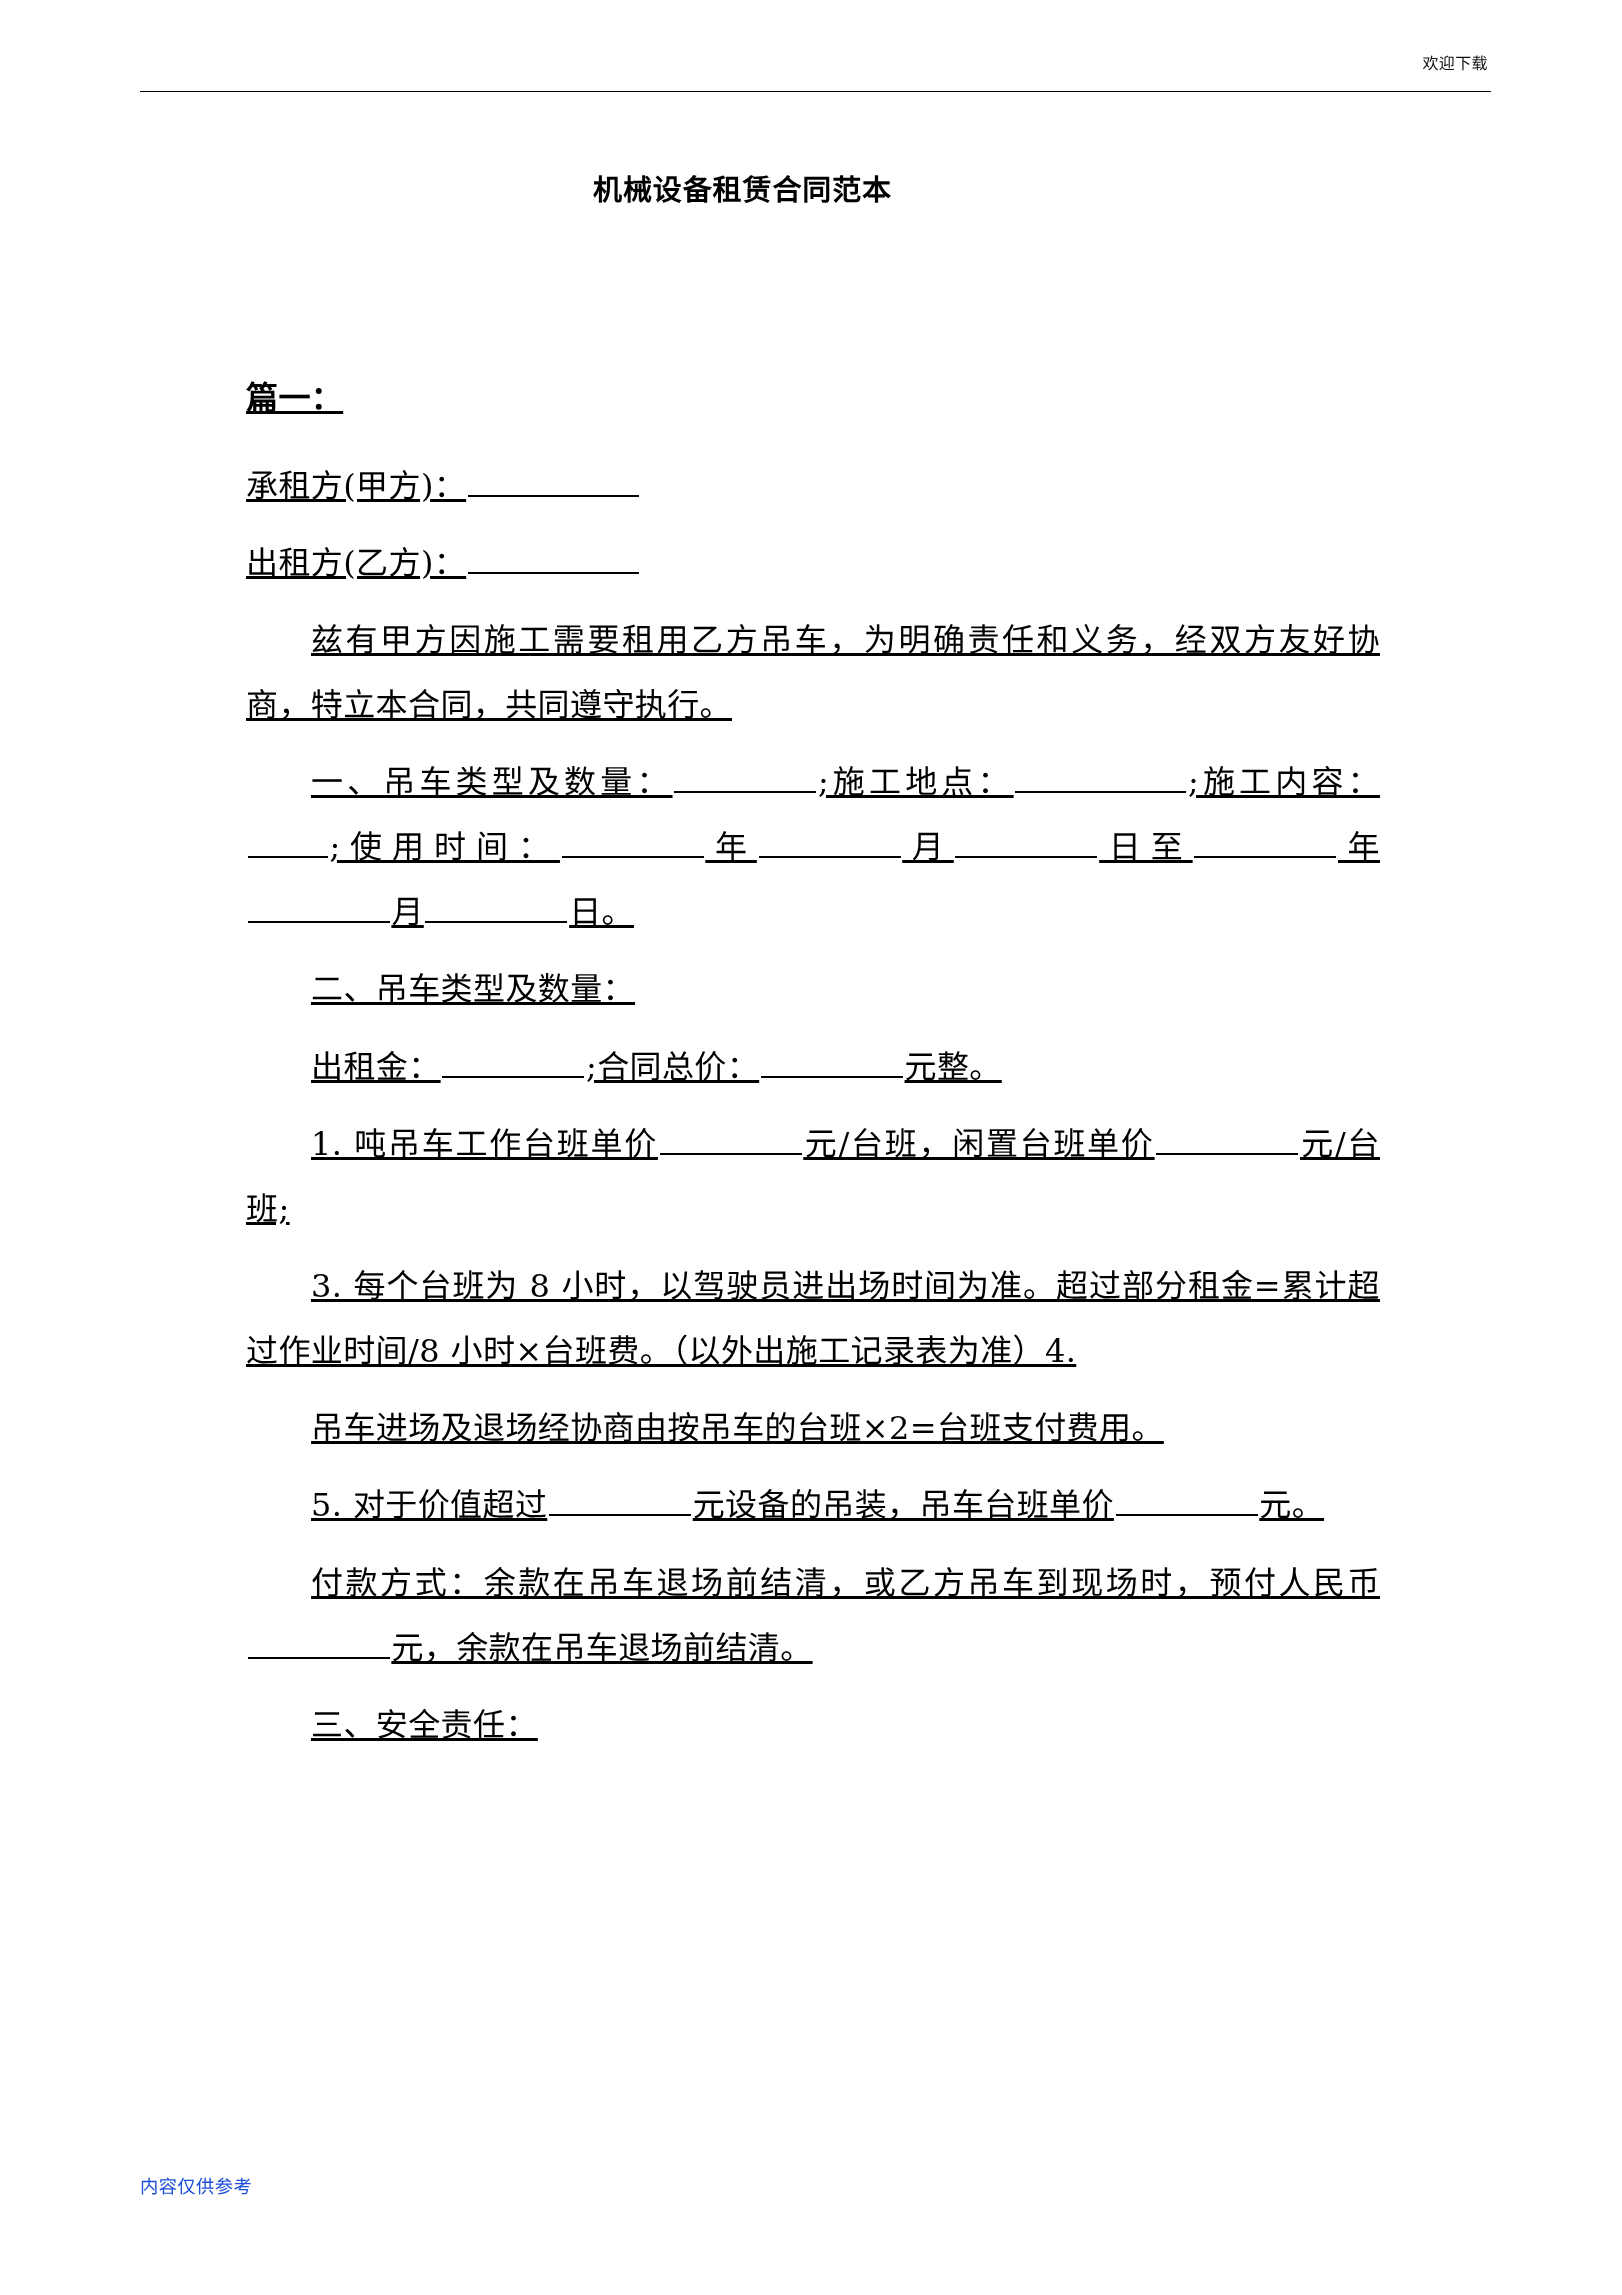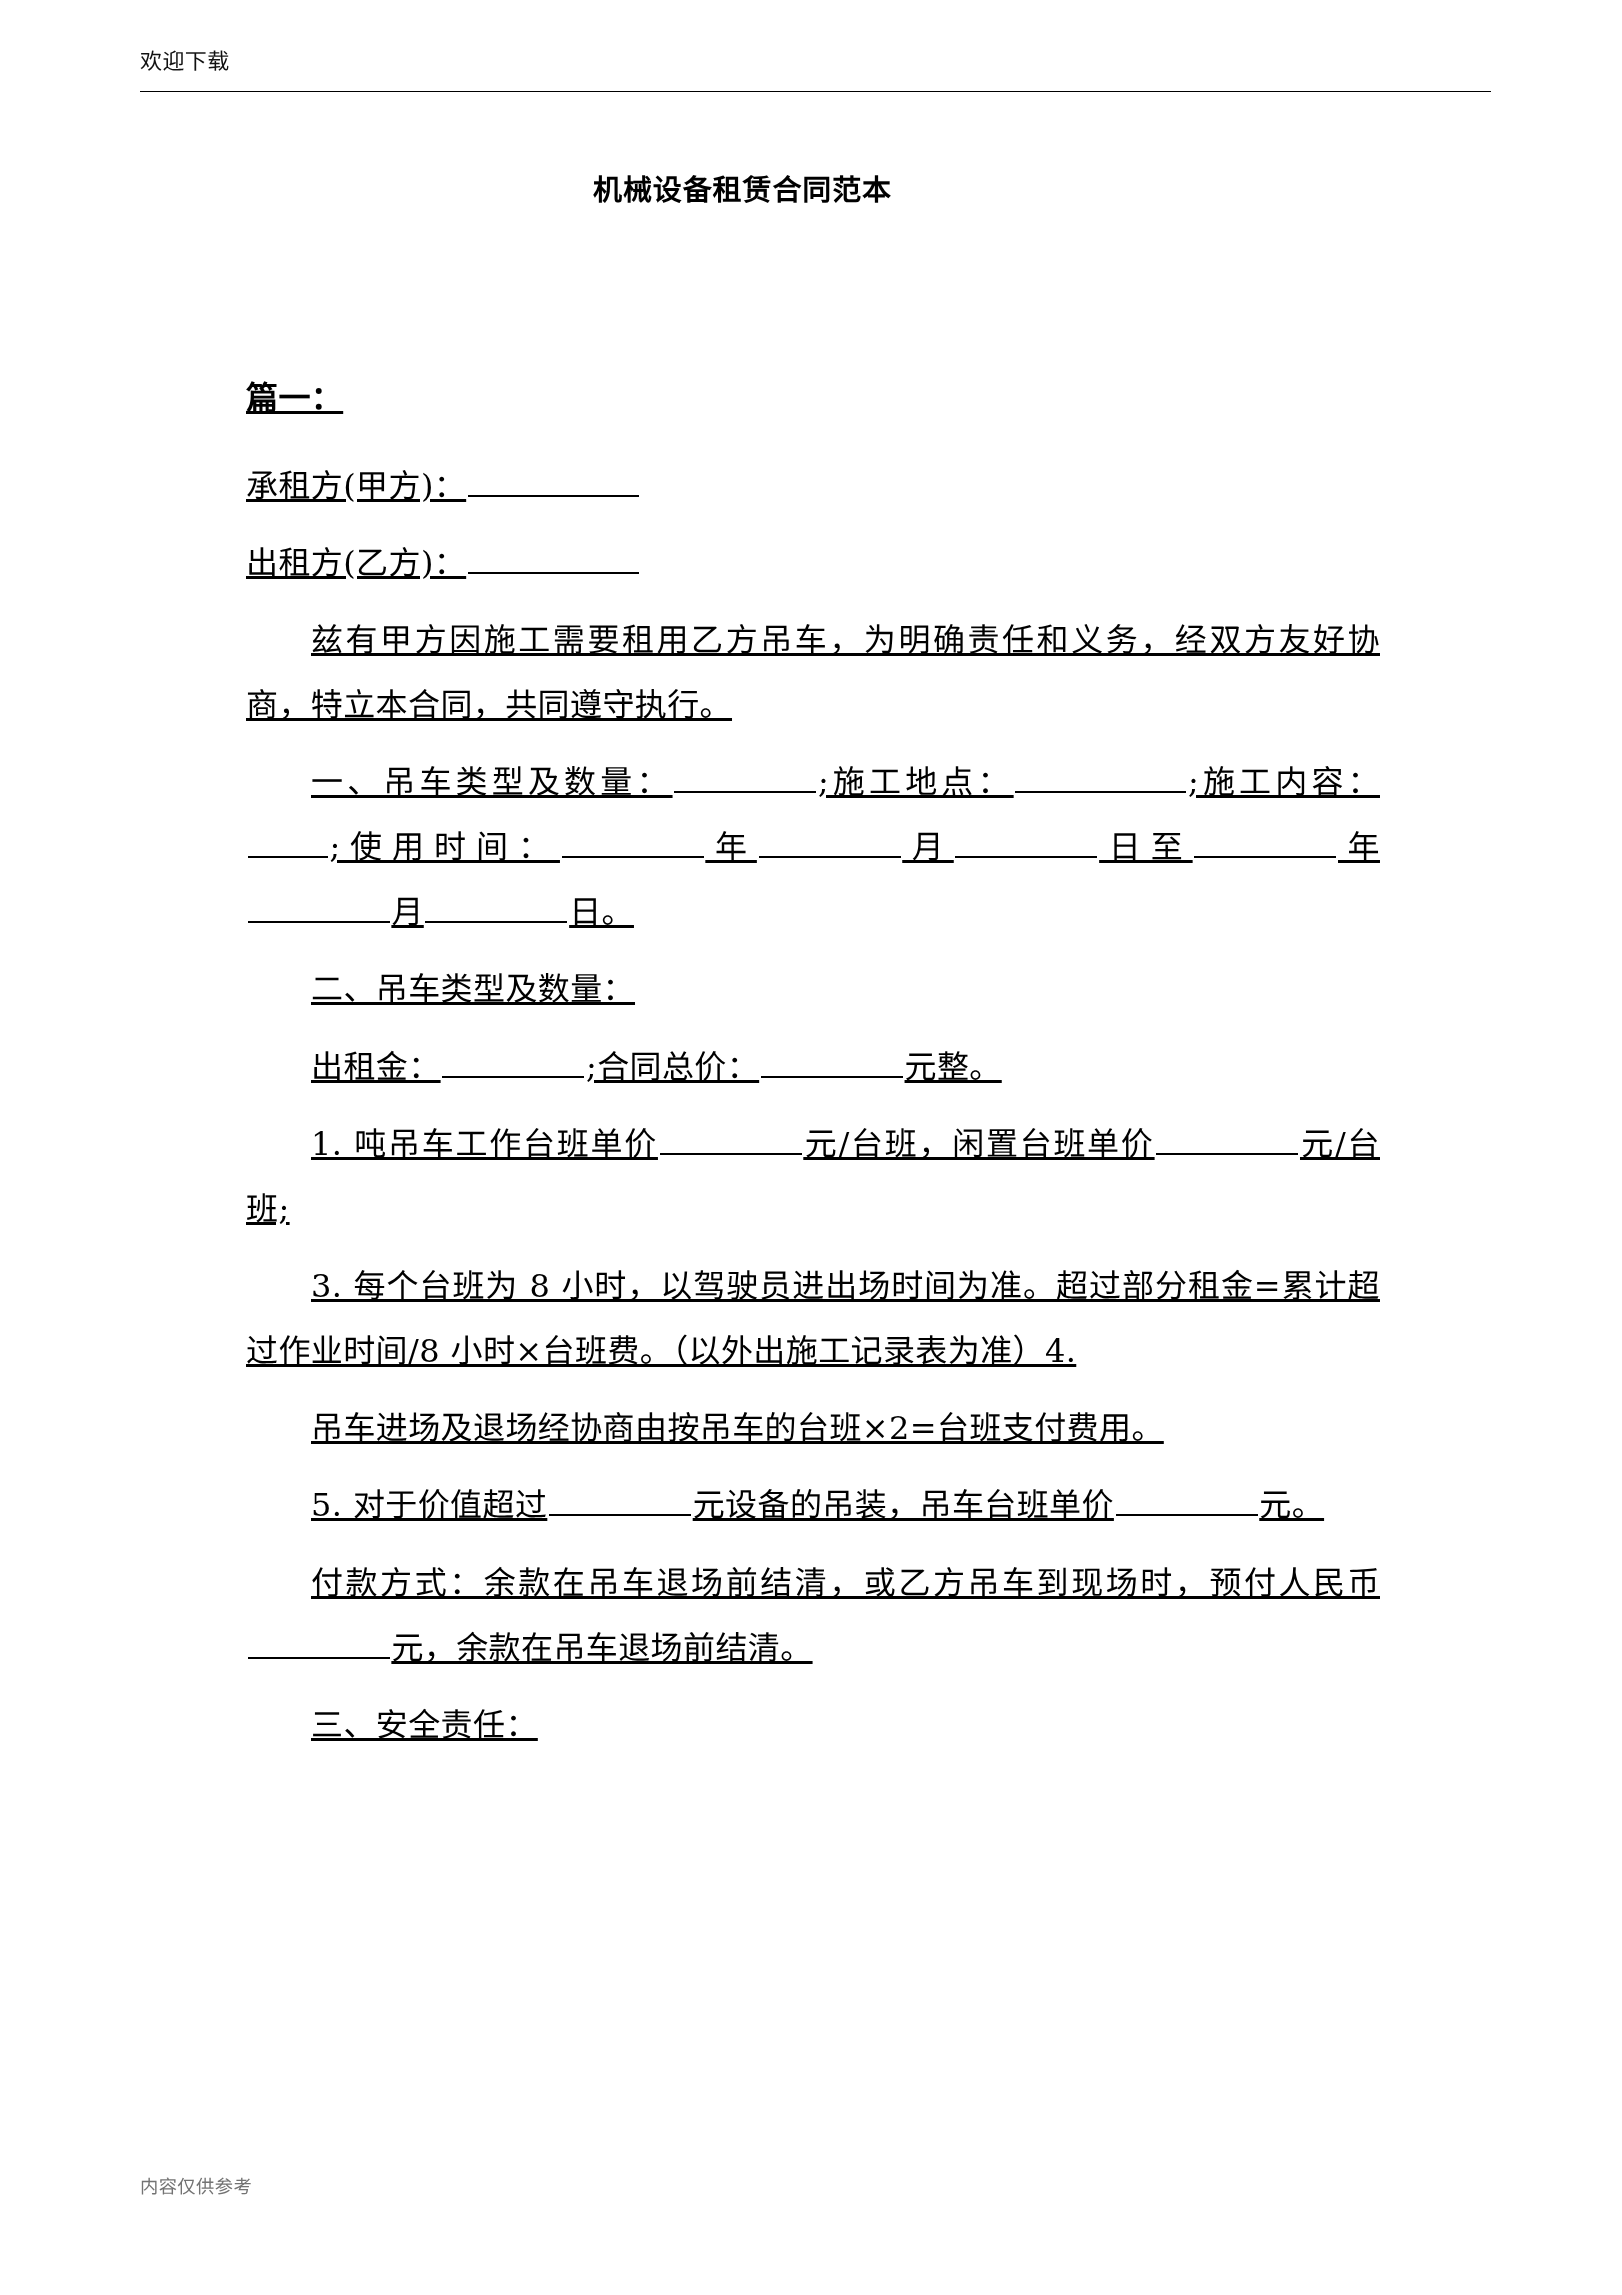--- a/index.html
+++ b/index.html
@@ -25,23 +25,23 @@
   .page-header {
     position: absolute;
     left: 140px;
     top: 52px;
     width: 1348px;
     height: 40px;
   }
   .page-header .header-text {
     display: block;
     width: 100%;
-    text-align: left;
-    font-family: Liberation Mono, monospace;
-    font-size: 22px;
+    text-align: right;
+    font-family: Liberation Sans, sans-serif;
+    font-size: 16px;
     line-height: 23px;
     color: #111111;
     letter-spacing: 0.4px;
   }
   .header-rule {
     position: absolute;
     left: 140px;
     top: 91px;
     width: 1351px;
     height: 0;
@@ -113,21 +113,21 @@
     left: 140px;
     top: 2174px;
     width: 1348px;
   }
   .page-footer .footer-text {
     display: block;
     text-align: left;
     font-family: "DejaVu Serif", "Liberation Serif", serif;
     font-size: 18.3px;
     line-height: 26px;
-    color: #737373;
+    color: #1d4ed8;
     letter-spacing: 0.4px;
   }
 </style>
 </head>
 <body>
 
 <div class="page">
 
   <div class="page-header">
     <span class="header-text">欢迎下载</span>

